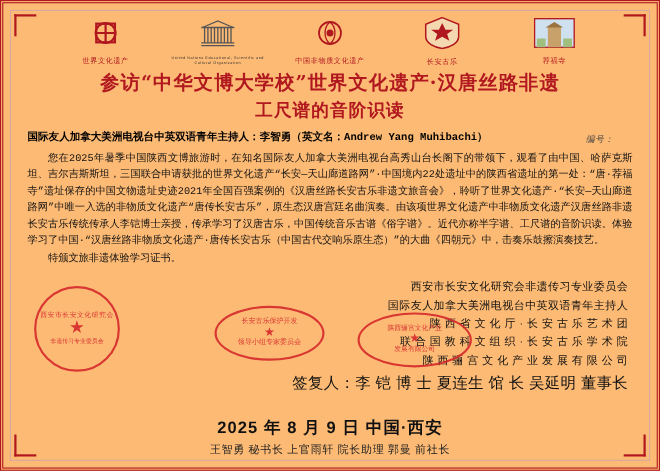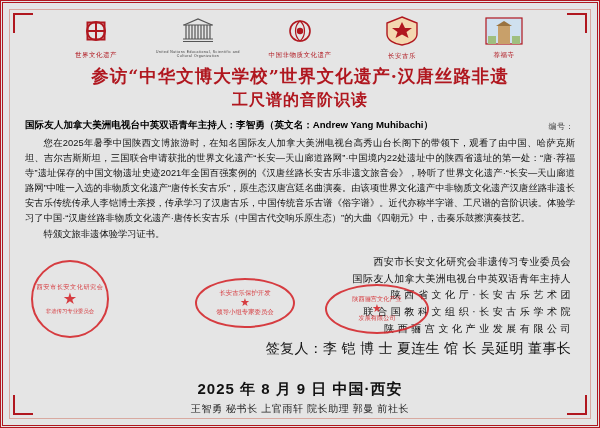--- a/index.html
+++ b/index.html
@@ -11,21 +11,21 @@
     height: 428px;
     background: #ffffff;
     font-family: "Liberation Sans", sans-serif;
     overflow: hidden;
   }
   .certificate {
     position: relative;
     width: 600px;
     height: 428px;
     box-sizing: border-box;
-    background: #e5e5e5;
+    background: #fdba74;
     border: 3px double #b0171f;
     overflow: hidden;
   }
   .inner-frame {
     position: absolute;
     left: 6px;
     top: 6px;
     right: 6px;
     bottom: 6px;
     border: 1px solid #d8a9a0;
@@ -83,34 +83,35 @@
   .sub-title {
     color: #b0171f;
     font-family: "DejaVu Serif", "Liberation Serif", serif;
     font-weight: bold;
     font-size: 16px;
     letter-spacing: 1px;
     line-height: 1.4;
   }
   .serial {
     position: absolute;
-    right: 23px;
+    right: 39px;
     top: 118px;
     font-size: 8px;
     color: #444;
     letter-spacing: 0.5px;
+    font-style: italic;
   }
   
   .body-text {
     margin: 6px 22px 12px 22px;
     font-size: 9.3px;
     line-height: 1.62;
     color: #111;
     text-align: justify;
-    font-family: Liberation Sans, sans-serif;
+    font-family: Liberation Mono, monospace;
   }
   .recipient {
     font-weight: bold;
     font-size: 9.6px;
     margin-bottom: 3px;
     color: #000;
   }
   .para {
     text-indent: 2em;
     margin: 0 0 1px 0;

